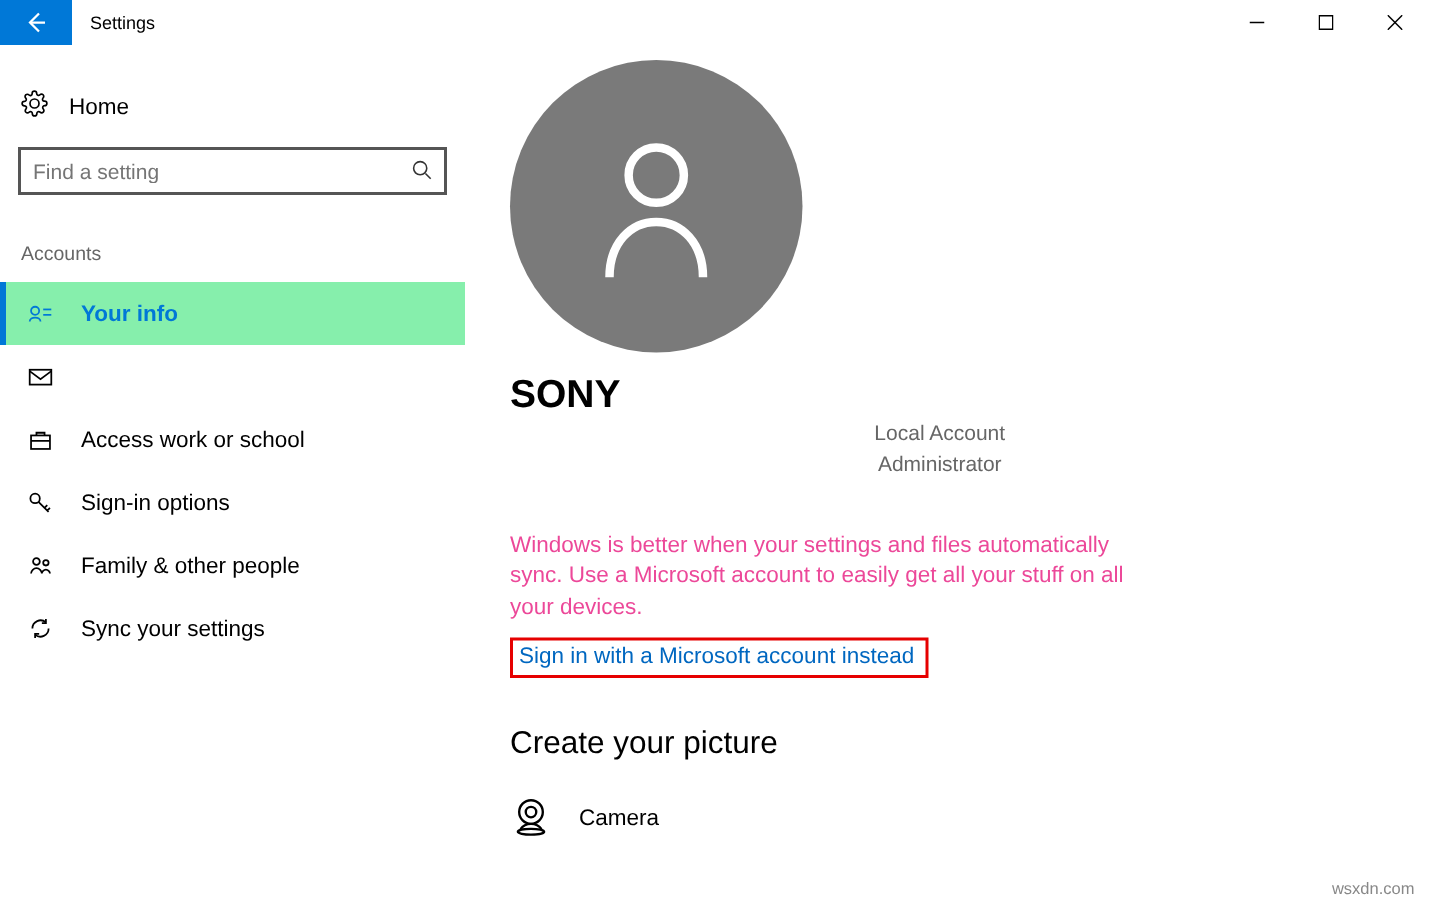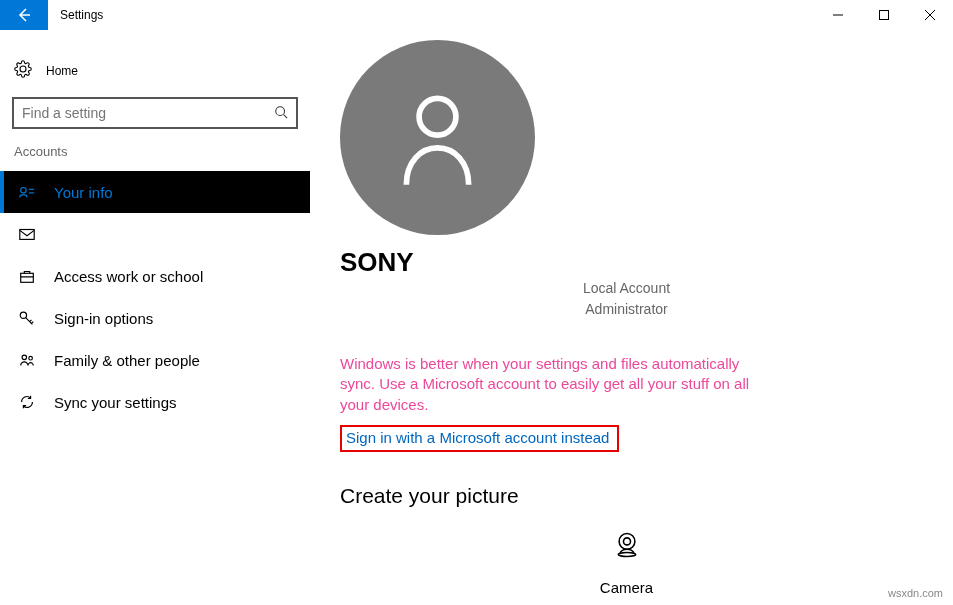--- a/index.html
+++ b/index.html
@@ -7,45 +7,45 @@
     
     .titlebar { height: 30px; display: flex; align-items: stretch; border-bottom: 0; }
     .back-btn { width: 48px; background: #0078d7; color: #fff; display: flex; align-items: center; justify-content: center; font-size: 16px; }
     .title { flex: 1; padding-left: 12px; display: flex; align-items: center; font-size: 12px; color: #000; }
     .win-controls { display: flex; }
     .win-btn { width: 46px; display: flex; align-items: center; justify-content: center; font-size: 11px; color: #000; }
     
     .content { display: flex; height: calc(100% - 30px); }
     
     .sidebar { width: 310px; padding: 20px 0 0 0; }
-    .home-item { display: flex; align-items: center; padding: 10px 14px; gap: 14px; font-size: 12px; }
+    .home-item { display: flex; align-items: center; padding: 10px 14px; gap: 14px; font-size: 15px; }
     .home-item svg { width: 18px; height: 18px; }
     
-    .search-box { margin: 6px 12px 11px 12px; border: 2px solid #555; height: 32px; display: flex; align-items: center; padding: 12px 8px; justify-content: space-between; }
+    .search-box { margin: 6px 12px 27px 12px; border: 2px solid #555; height: 32px; display: flex; align-items: center; padding: 12px 8px; justify-content: space-between; }
     .search-box input { border: 0; outline: 0; font-size: 14px; flex: 1; color: #555; }
     .search-box .sicon { font-size: 14px; color: #333; }
     
     .group-label { padding: 4px 14px 12px 14px; font-size: 13px; color: #666; }
     
     .nav-item { display: flex; align-items: center; padding: 12px 14px 12px 14px; gap: 18px; font-size: 15px; color: #000; border-left: 4px solid transparent; }
-    .nav-item.active { color: #0078d7; border-left-color: #0078d7; background: #000000; }
+    .nav-item.active { color: #0078d7; border-left-color: #0078d7; background: #86efac; font-weight: bold; }
     .nav-item .nicon { width: 18px; height: 18px; display: flex; align-items: center; justify-content: center; }
     
     .main { flex: 1; padding: 10px 40px 0 30px; overflow: auto; }
     .avatar { width: 195px; height: 195px; border-radius: 50%; background: #7a7a7a; display: flex; align-items: center; justify-content: center; margin-bottom: 12px; }
     .avatar svg { width: 85px; height: 100px; }
     
     .user-name { font-size: 26px; font-weight: 700; margin-top: 4px; }
     .user-sub { font-size: 14px; color: #666; line-height: 1.5; text-align: center; }
     
     .sync-msg { font-size: 15px; color: #ec4899; margin-top: 34px; max-width: 420px; line-height: 1.35; }
     .ms-link { display: inline-block; margin-top: 10px; color: #0067c0; font-size: 15px; border: 2px solid #e60000; padding: 2px 8px 4px 4px; }
     
     .section-h { font-size: 21px; font-weight: 400; margin-top: 32px; }
-    .camera-row { display: flex; align-items: center; gap: 18px; margin-top: 22px; font-size: 15px; flex-direction: column; }
+    .camera-row { display: flex; align-items: center; gap: 18px; margin-top: 22px; font-size: 15px; }
     .camera-row svg { width: 28px; height: 28px; }
     
     .watermark { position: absolute; bottom: 6px; right: 10px; font-size: 11px; color: #888; margin-left: 26px; }
   </style>
 </head>
 <body>
 
 <div class="titlebar">
   <div class="back-btn">
     <svg viewBox="0 0 16 16" width="16" height="16">

